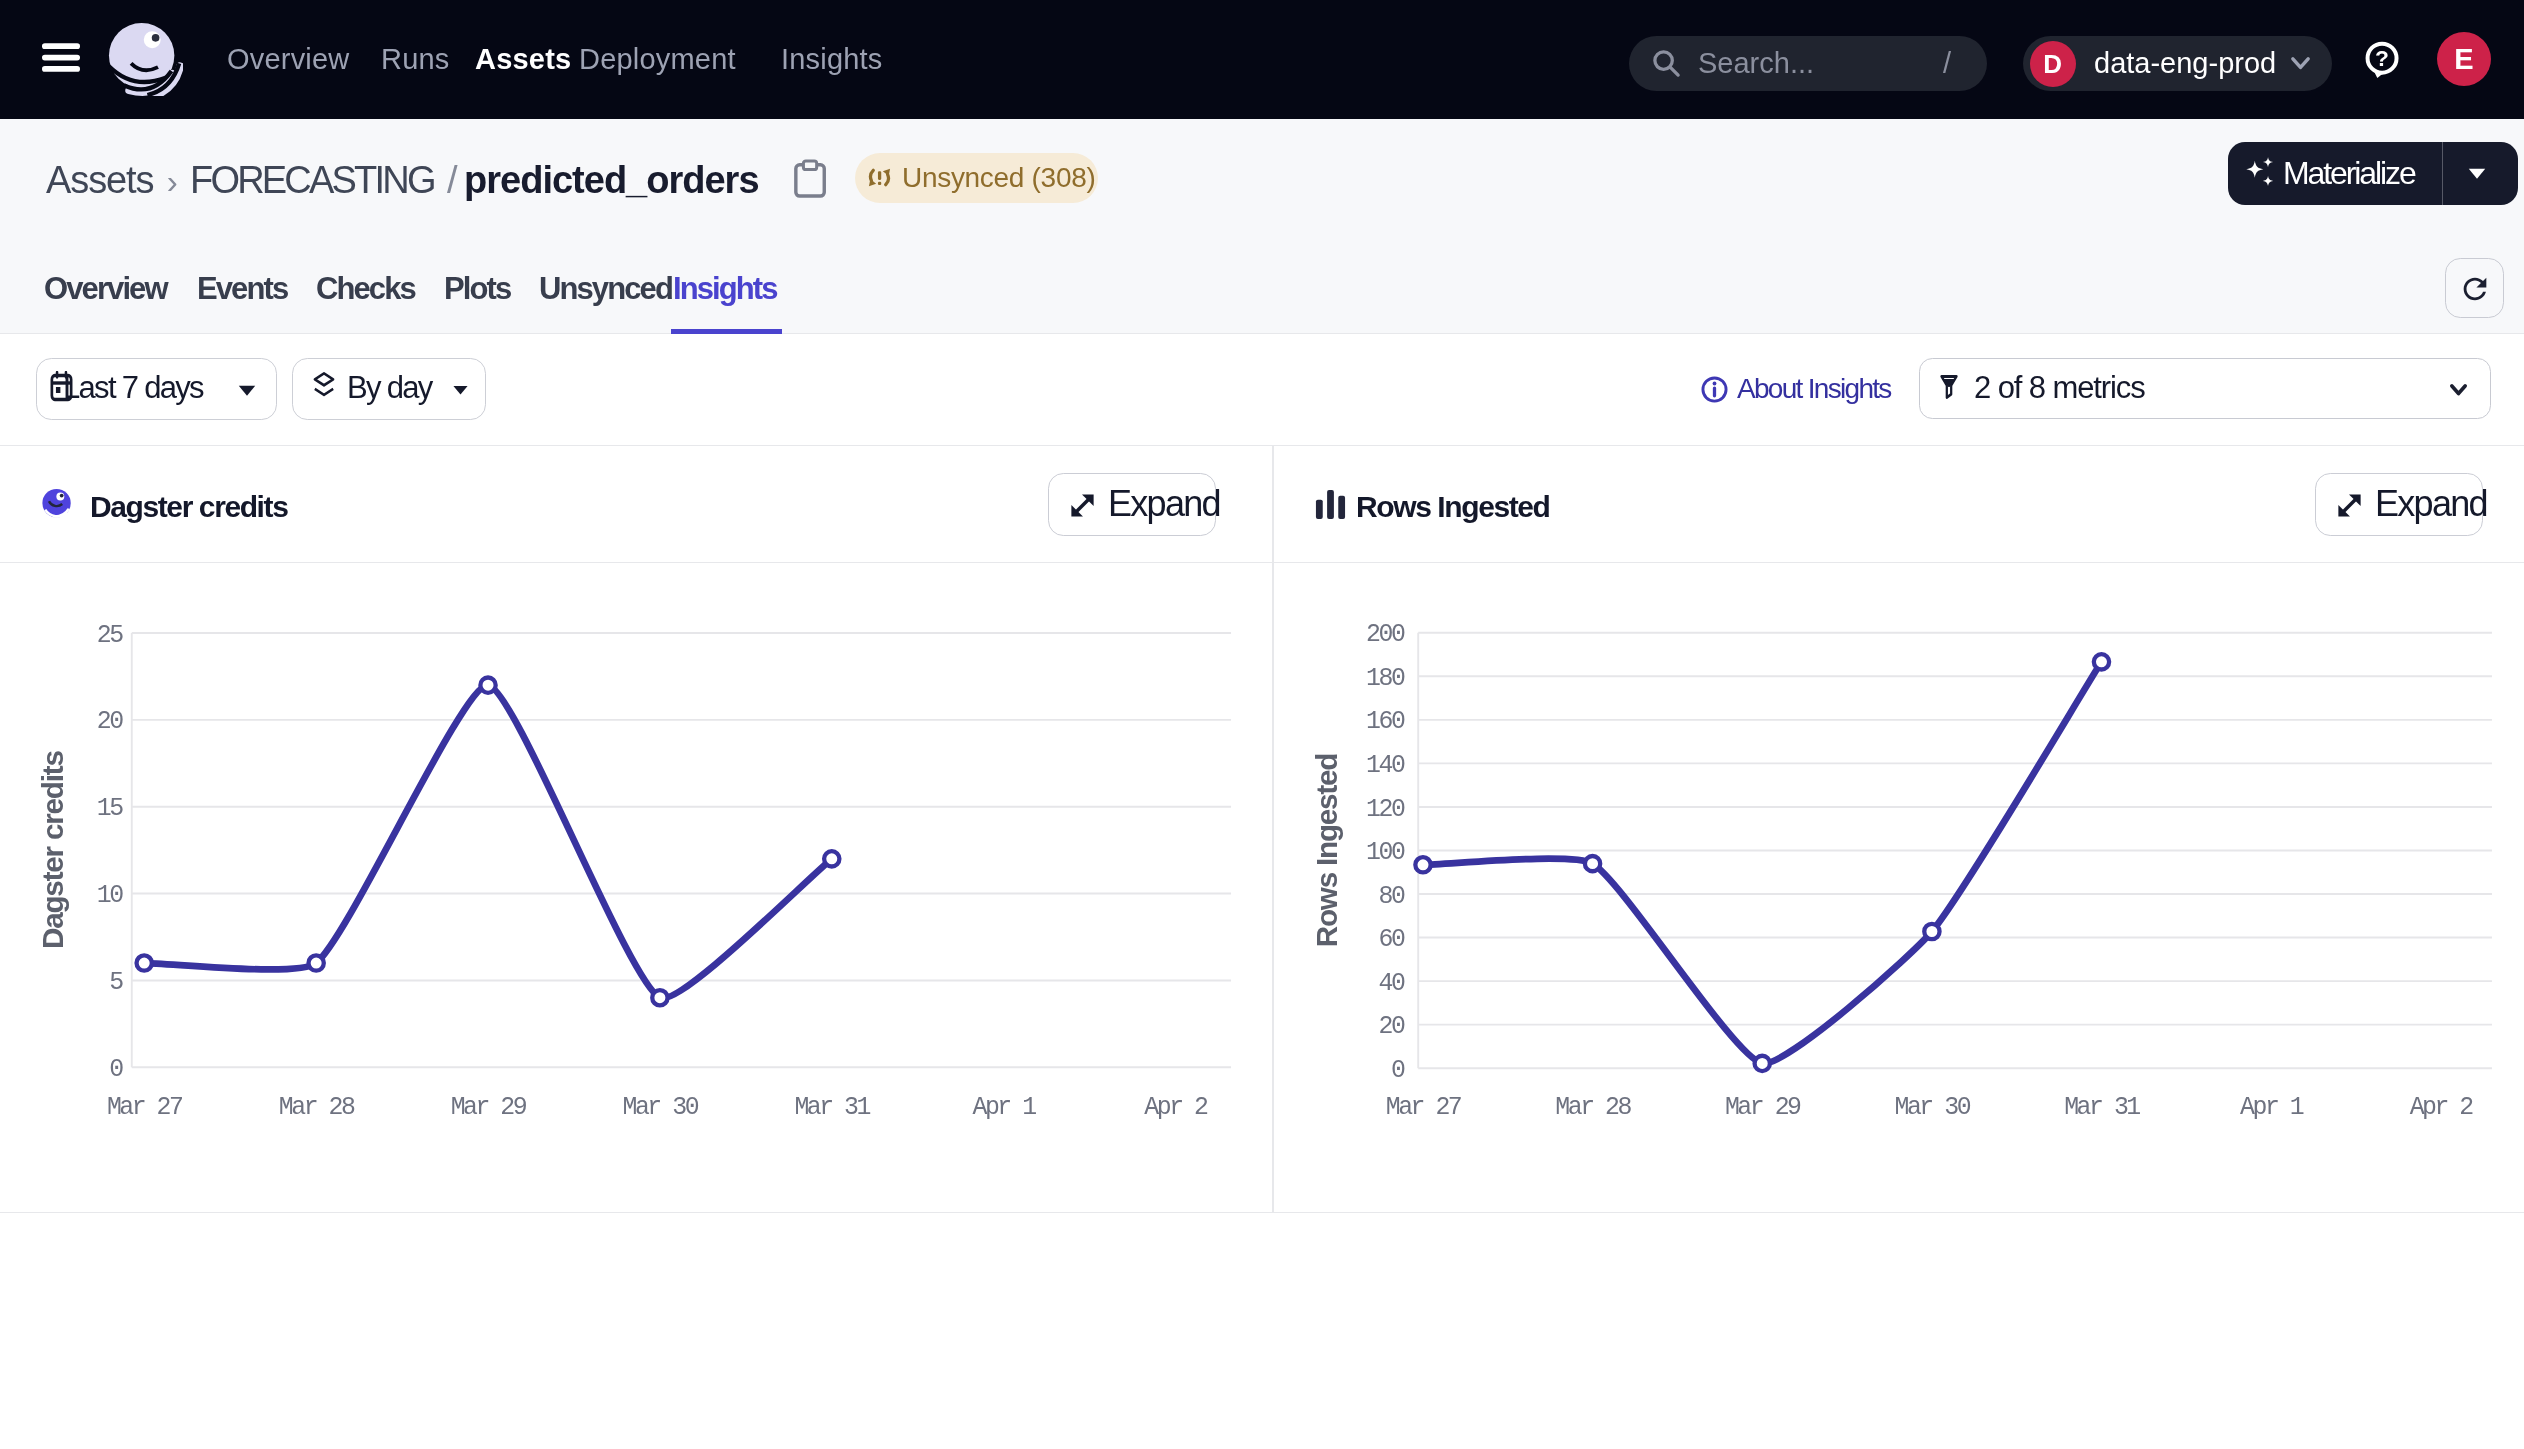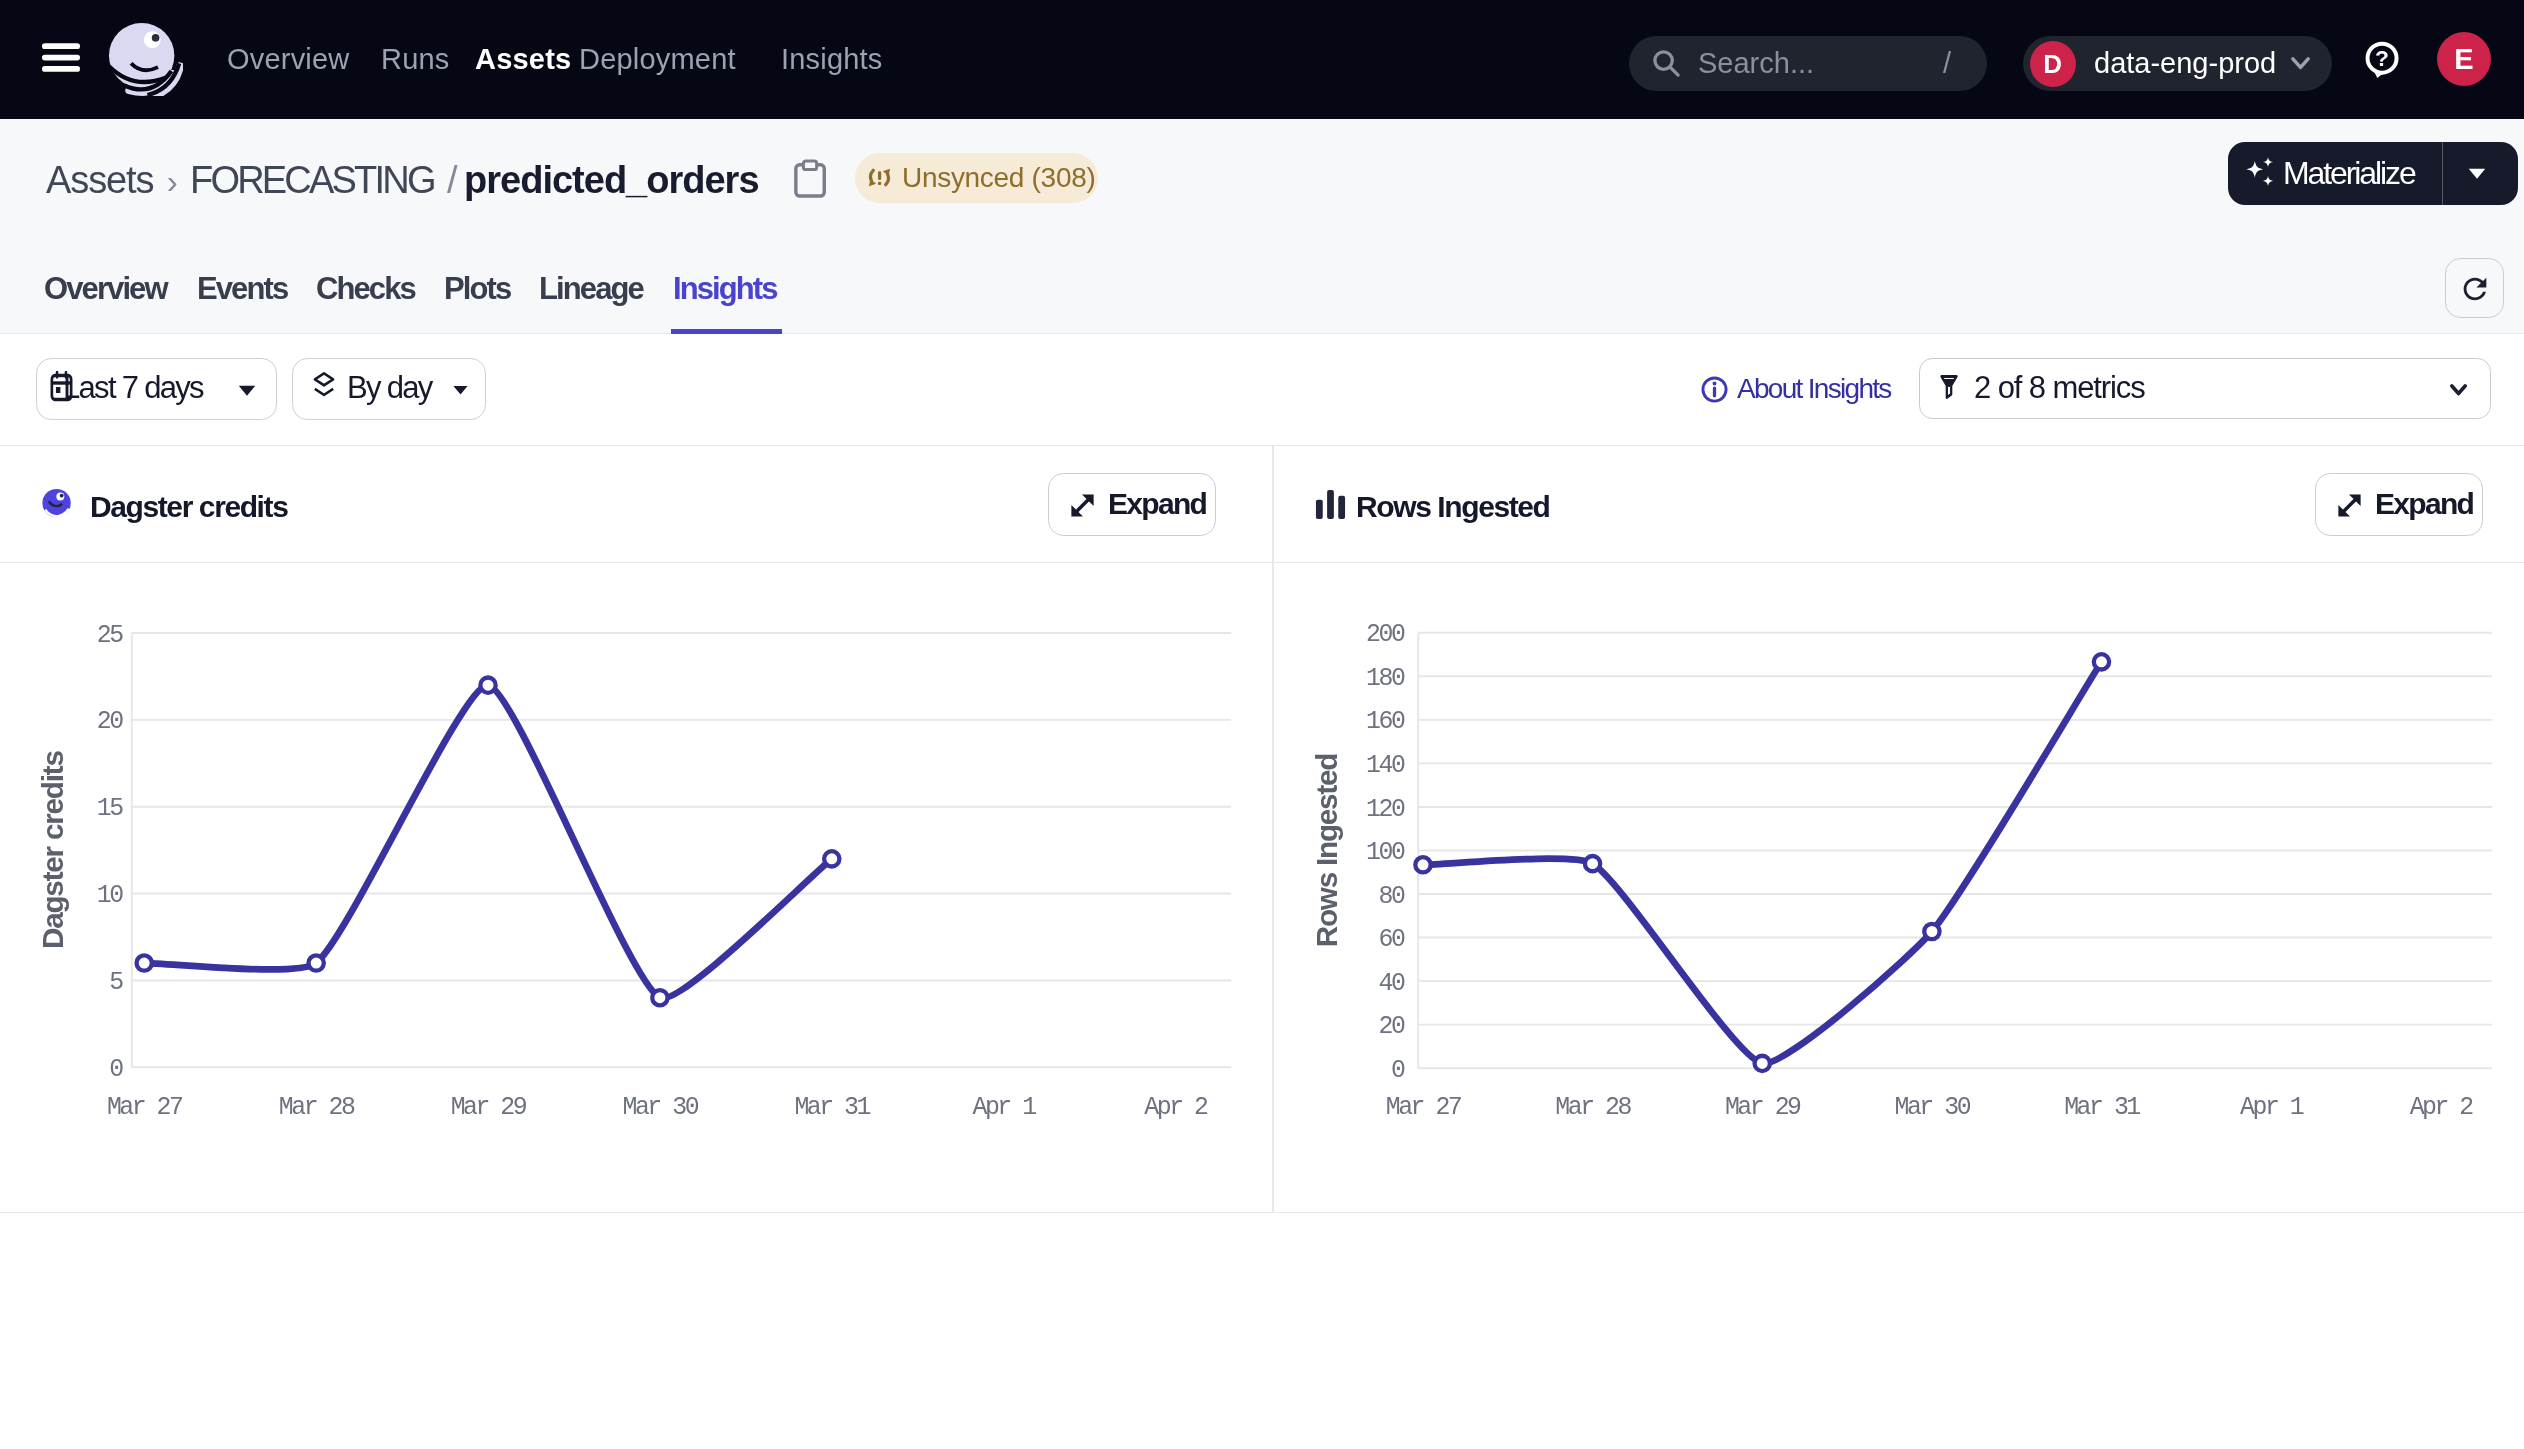--- a/index.html
+++ b/index.html
@@ -33,21 +33,21 @@
 #filterrow { position:absolute; left:0; top:336px; width:2525px; height:110px; background:#fff; border-bottom:1.9px solid #E7E8EB; }
 .fbtn { position:absolute; top:22px; height:62px; background:#fff; border:1.9px solid #CDCFD6; border-radius:15.3px; color:#15192B; font-size:31px; letter-spacing:-1.7px; }
 #aboutins { position:absolute; left:1701px; top:22px; height:62px; line-height:62px; color:#34309F; font-size:28px; letter-spacing:-1.7px; }
 #metricsel { position:absolute; left:1919px; top:22px; width:572px; height:61px; border:1.9px solid #C8CAD2; border-radius:13.4px; background:#fff; font-size:31px; color:#15192B; letter-spacing:-1.1px; }
 
 
 #panels { position:absolute; left:0; top:446px; width:2525px; height:767px; background:#fff; border-bottom:1.9px solid #E7E8EB; }
 #vdiv { position:absolute; left:1272px; top:0; width:1.9px; height:767px; background:#E7E8EB; }
 .phead { position:absolute; top:0; height:117px; border-bottom:1.9px solid #E7E8EB; }
 .ptitle { font-size:30px; font-weight:700; color:#14182A; letter-spacing:-1.4px; }
-.expand { position:absolute; top:27px; width:168px; height:63px; border:1.9px solid #CBCDD5; border-radius:15.3px; background:#fff; font-size:30px; color:#15192B; letter-spacing:-1.7px;font-weight:bold; }
+.expand { position:absolute; top:27px; width:168px; height:63px; border:1.9px solid #CBCDD5; border-radius:15.3px; background:#fff; font-size:36px; color:#15192B; letter-spacing:-1.7px; }
 .ticktext { font-family:"Liberation Mono",monospace; font-size:26px; fill:#6E7280; letter-spacing:-2.6px; }
 .ytitle { font-family:"Liberation Sans",sans-serif; font-size:31px; font-weight:700; fill:#5C606C; letter-spacing:-1.25px; }
 </style>
 </head>
 <body>
 <div id="page">
 
   <div id="nav">
     <svg class="abs" style="left:42px;top:43px" width="38" height="31" viewBox="0 0 40 32">
       <rect x="0" y="0" width="40" height="6" rx="3" fill="#fff"></rect>
@@ -120,21 +120,21 @@
     <div class="lbl">Materialize</div>
     <svg class="abs" style="left:239px;top:26px" width="20" height="11.5" viewBox="0 0 24 14">
       <path d="M 2 1 L 22 1 L 12 13 Z" fill="#fff"></path>
     </svg>
   </div>
 
   <div class="tab" style="left:44px">Overview</div>
   <div class="tab" style="left:197px">Events</div>
   <div class="tab" style="left:316px">Checks</div>
   <div class="tab" style="left:444px">Plots</div>
-  <div class="tab" style="left:539px">Lineage</div>
+  <div class="tab" style="left:539px">Unsynced</div>
   <div class="tab active" style="left:673px">Insights</div>
   <div id="tabline"></div>
   <div id="refreshbtn">
     <svg class="abs" style="left:12.4px;top:11.5px" width="34" height="36" viewBox="0 0 24 24">
       <path d="M17.65 6.35C16.2 4.9 14.21 4 12 4c-4.42 0-7.99 3.58-8 8s3.57 8 7.99 8c3.73 0 6.84-2.55 7.73-6h-2.08c-.82 2.33-3.04 4-5.65 4-3.31 0-6-2.69-6-6s2.69-6 6-6c1.66 0 3.14.69 4.22 1.78L13 11h7V4l-2.35 2.35z" fill="#1B1F30"></path>
     </svg>
   </div>
 
   <div id="filterrow">
     <div class="fbtn" style="left:36px;width:241px">

